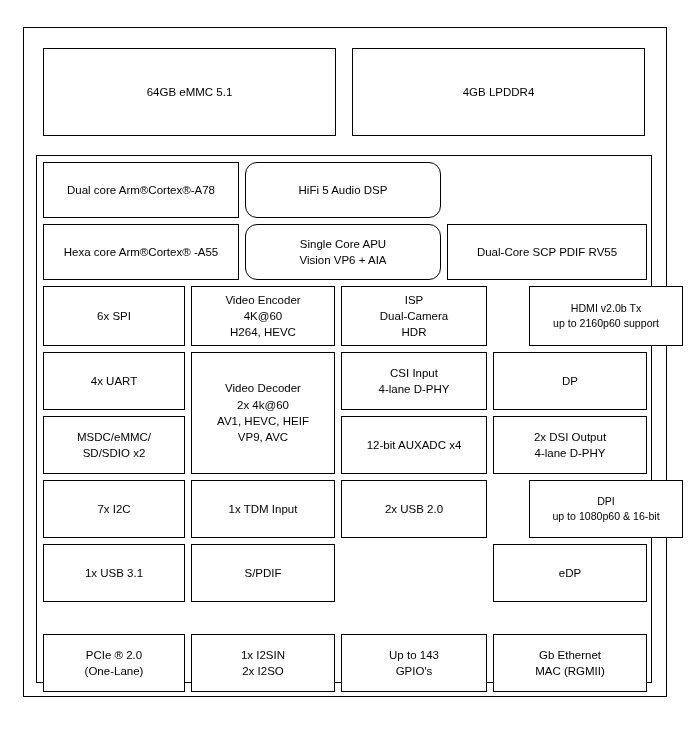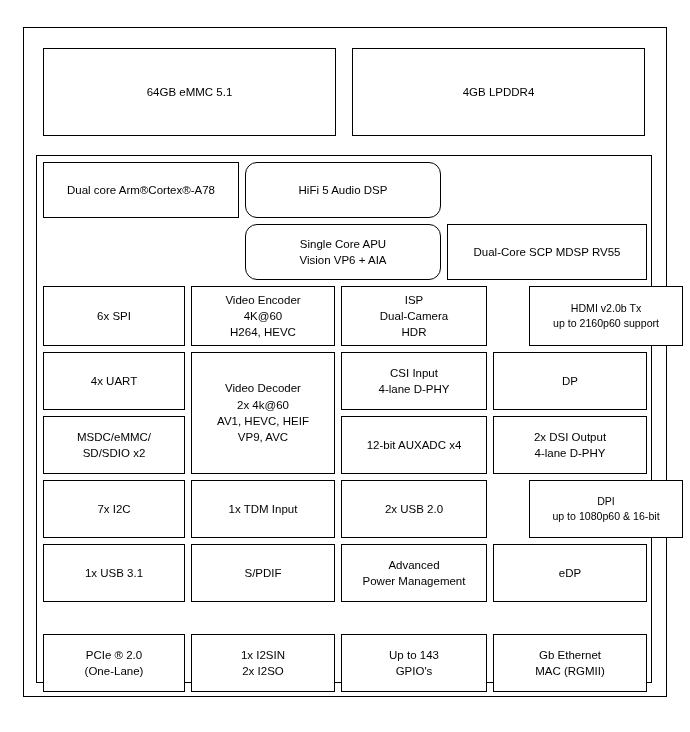--- a/index.html
+++ b/index.html
@@ -121,23 +121,24 @@
     <div class="memory-block">64GB eMMC 5.1</div>
     <div class="memory-block">4GB LPDDR4</div>
   </div>
 
   <div class="soc-frame">
     <div class="soc-grid">
 
       <div class="cell row-cpu1 c3-a">Dual core Arm®Cortex®-A78</div>
       <div class="cell row-cpu1 c3-b">HiFi 5 Audio DSP</div>
 
+      <div class="cell row-cpu2 c3-a">Hexa core Arm®Cortex® -A55</div>
       <div class="cell row-cpu2 c3-b">Single Core APU
 Vision VP6 + AIA</div>
-      <div class="cell row-cpu2 c3-c">Dual-Core SCP MDSP RV55</div>
+      <div class="cell row-cpu2 c3-c">Dual-Core SCP PDIF RV55</div>
 
       <div class="cell row-p1 c4-a">6x SPI</div>
       <div class="cell row-p2 c4-a">4x UART</div>
       <div class="cell row-p3 c4-a">MSDC/eMMC/
 SD/SDIO x2</div>
       <div class="cell row-p4 c4-a">7x I2C</div>
       <div class="cell row-p5 c4-a">1x USB 3.1</div>
       <div class="cell row-p6 c4-a">PCIe ® 2.0
 (One-Lane)</div>
 
@@ -153,22 +154,20 @@
       <div class="cell row-p6 c4-b">1x I2SIN
 2x I2SO</div>
 
       <div class="cell row-p1 c4-c">ISP
 Dual-Camera
 HDR</div>
       <div class="cell row-p2 c4-c">CSI Input
 4-lane D-PHY</div>
       <div class="cell row-p3 c4-c">12-bit AUXADC x4</div>
       <div class="cell row-p4 c4-c">2x USB 2.0</div>
-      <div class="cell row-p5 c4-c">Advanced
-Power Management</div>
       <div class="cell row-p6 c4-c">Up to 143
 GPIO's</div>
 
       <div class="cell row-p1 c4-d small">HDMI v2.0b Tx
 up to 2160p60 support</div>
       <div class="cell row-p2 c4-d">DP</div>
       <div class="cell row-p3 c4-d">2x DSI Output
 4-lane D-PHY</div>
       <div class="cell row-p4 c4-d small">DPI
 up to 1080p60 &amp; 16-bit</div>

